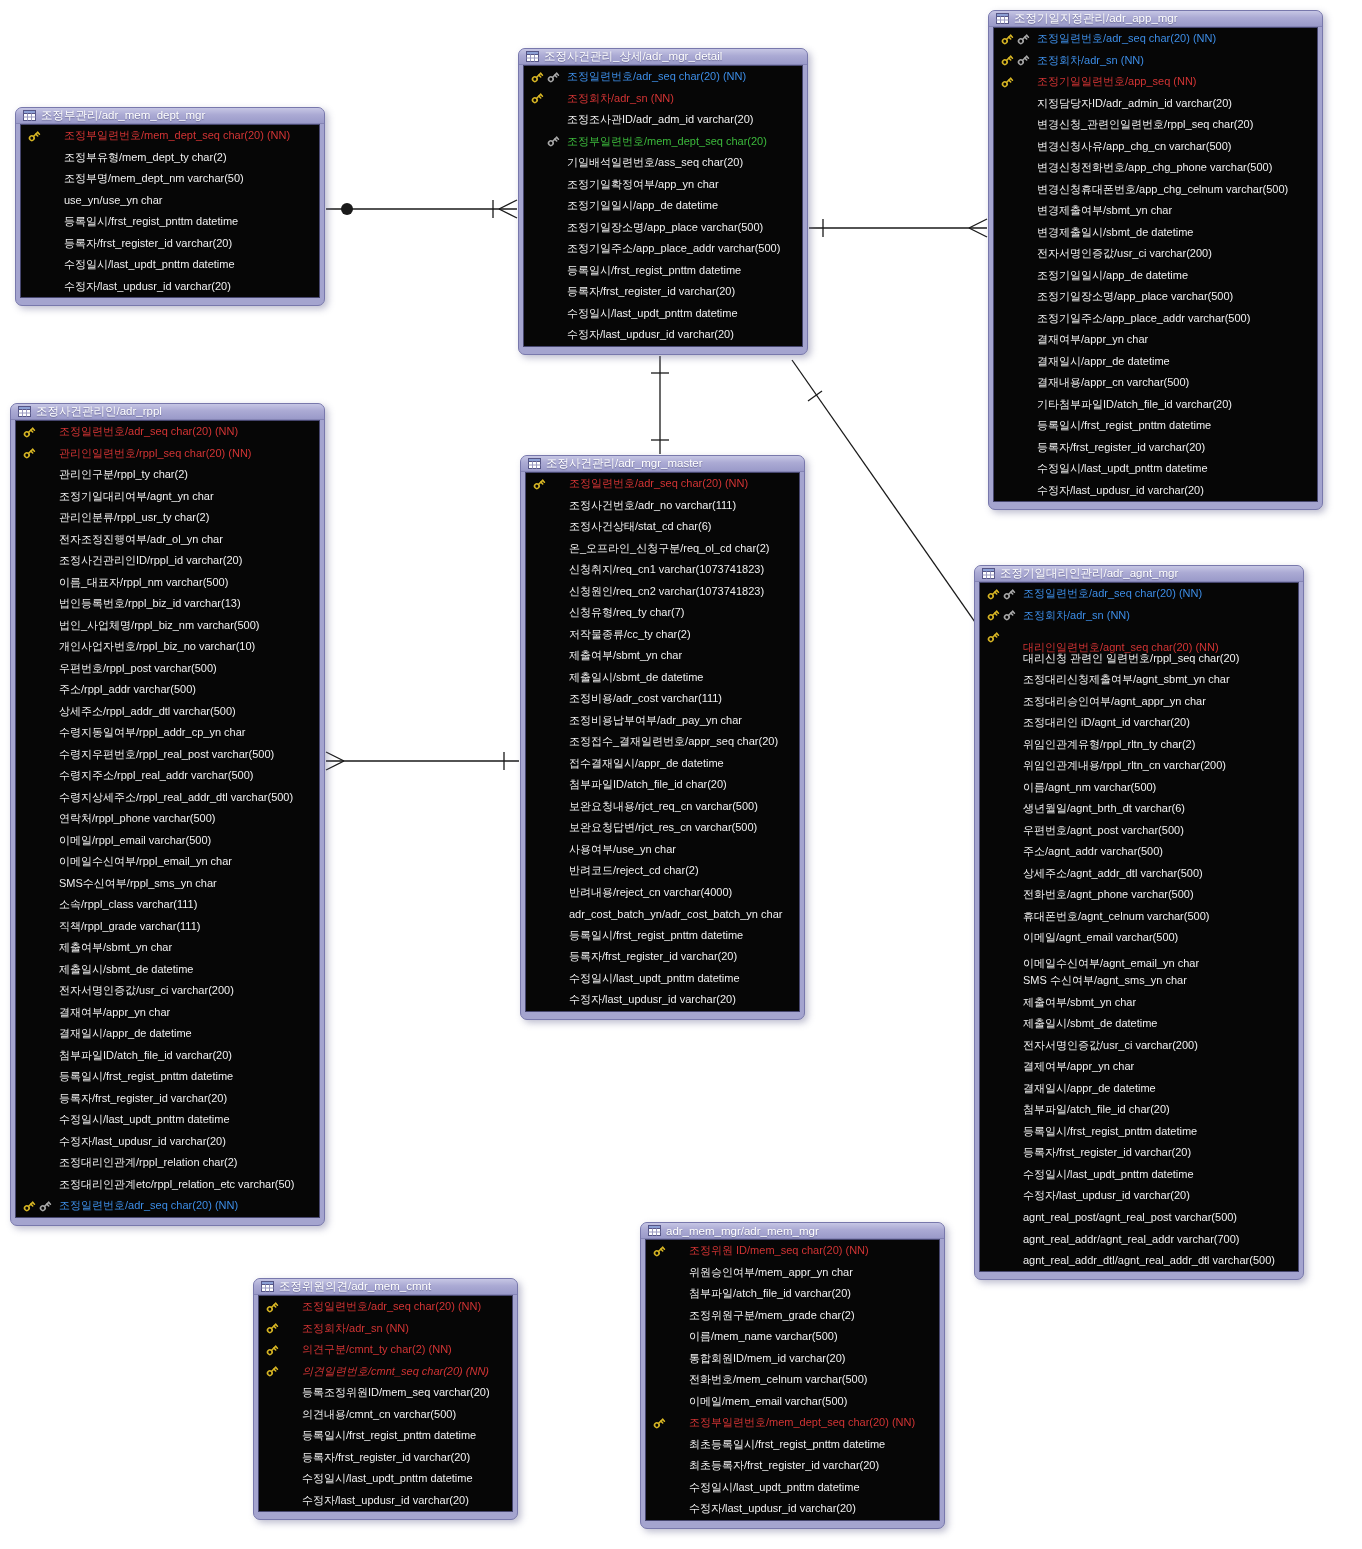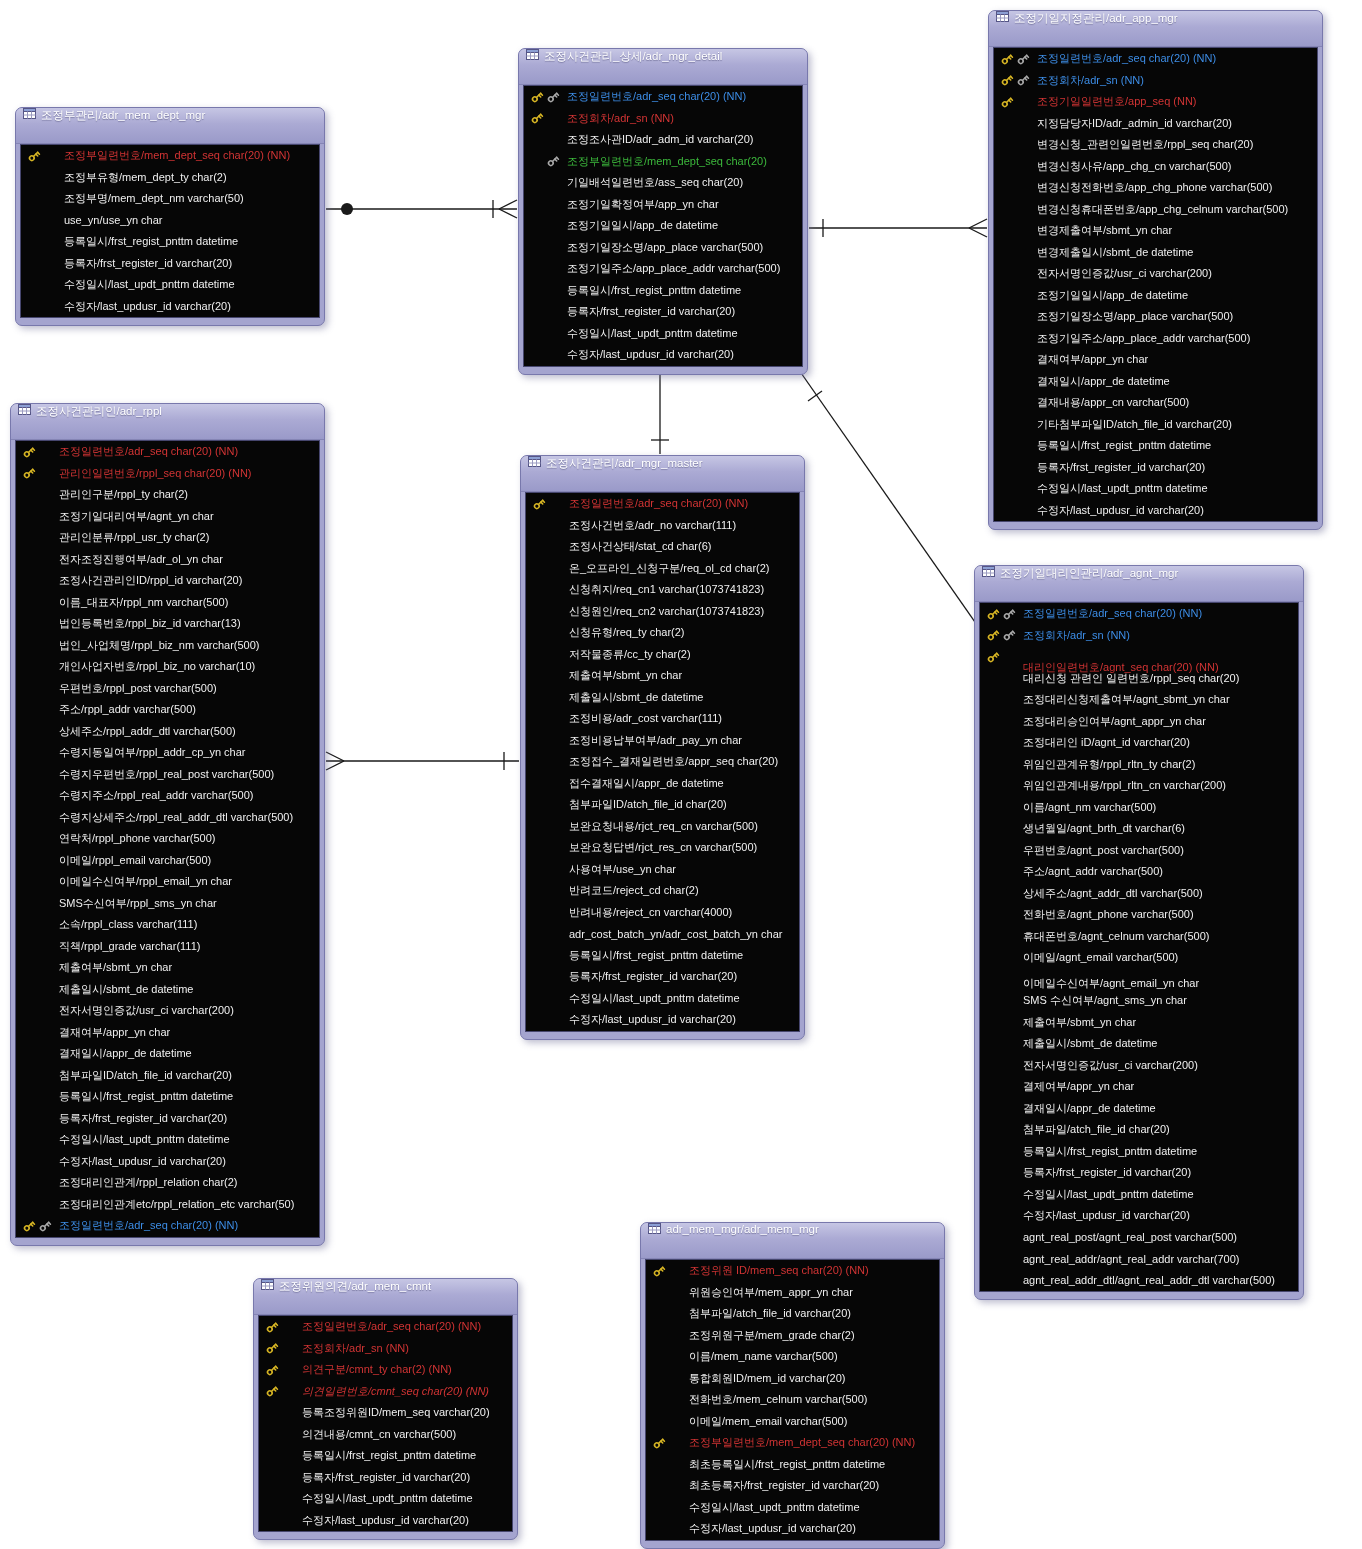--- a/index.html
+++ b/index.html
@@ -2,21 +2,21 @@
 <html><head>
 <meta charset="utf-8">
 <style>
   *{margin:0;padding:0;box-sizing:border-box}
   html,body{background:#fbfbfd}
   body{font-family:"Liberation Sans",sans-serif}
   #canvas{position:relative;width:1362px;height:1549px;background:#ffffff;overflow:hidden}
   #rel-layer{position:absolute;left:0;top:0;z-index:0}
   .entity{position:absolute;z-index:1;background:#a4a4cf;border:1px solid #7878ac;border-radius:7px;
           padding:0 4px 7px 4px;box-shadow:3px 3px 7px rgba(110,110,150,.45)}
-  .entity-header{height:36px;display:flex;gap:5px;margin:0 -4px;padding:0 7px;
+  .entity-header{height:16px;display:flex;align-items:center;gap:5px;margin:0 -4px;padding:0 7px;
           background:linear-gradient(180deg,#c6c6e4 0%,#abaad4 45%,#9a9ac9 100%);
           border-radius:6px 6px 0 0;border-bottom:1px solid #8585b5}
   .entity-title{color:#ffffff;font-size:11.5px;white-space:nowrap;text-shadow:0 1px 1px rgba(70,70,110,.55)}
   .entity-body{background:#060606;border:1px solid #46466e}
   .col-row{display:flex;align-items:center;height:21.5px;padding-left:5px}
   .kslot{width:16px;height:15px;flex:0 0 16px;display:inline-flex;align-items:center;justify-content:center}
   .col-text{font-size:11px;white-space:nowrap;padding-left:6px;letter-spacing:0}
   .tbl-ico{flex:0 0 13px}
 </style>
 </head>
@@ -685,21 +685,21 @@
           <span class="col-text" style="color: rgb(240, 240, 240);">신청취지/req_cn1 varchar(1073741823)</span>
         </div>
         <div class="col-row">
           <span class="kslot"></span>
           <span class="kslot"></span>
           <span class="col-text" style="color: rgb(240, 240, 240);">신청원인/req_cn2 varchar(1073741823)</span>
         </div>
         <div class="col-row">
           <span class="kslot"></span>
           <span class="kslot"></span>
-          <span class="col-text" style="color: rgb(240, 240, 240);">신청유형/req_ty char(2)</span>
+          <span class="col-text" style="color: rgb(240, 240, 240);">신청유형/req_ty char(7)</span>
         </div>
         <div class="col-row">
           <span class="kslot"></span>
           <span class="kslot"></span>
           <span class="col-text" style="color: rgb(240, 240, 240);">저작물종류/cc_ty char(2)</span>
         </div>
         <div class="col-row">
           <span class="kslot"></span>
           <span class="kslot"></span>
           <span class="col-text" style="color: rgb(240, 240, 240);">제출여부/sbmt_yn char</span>

